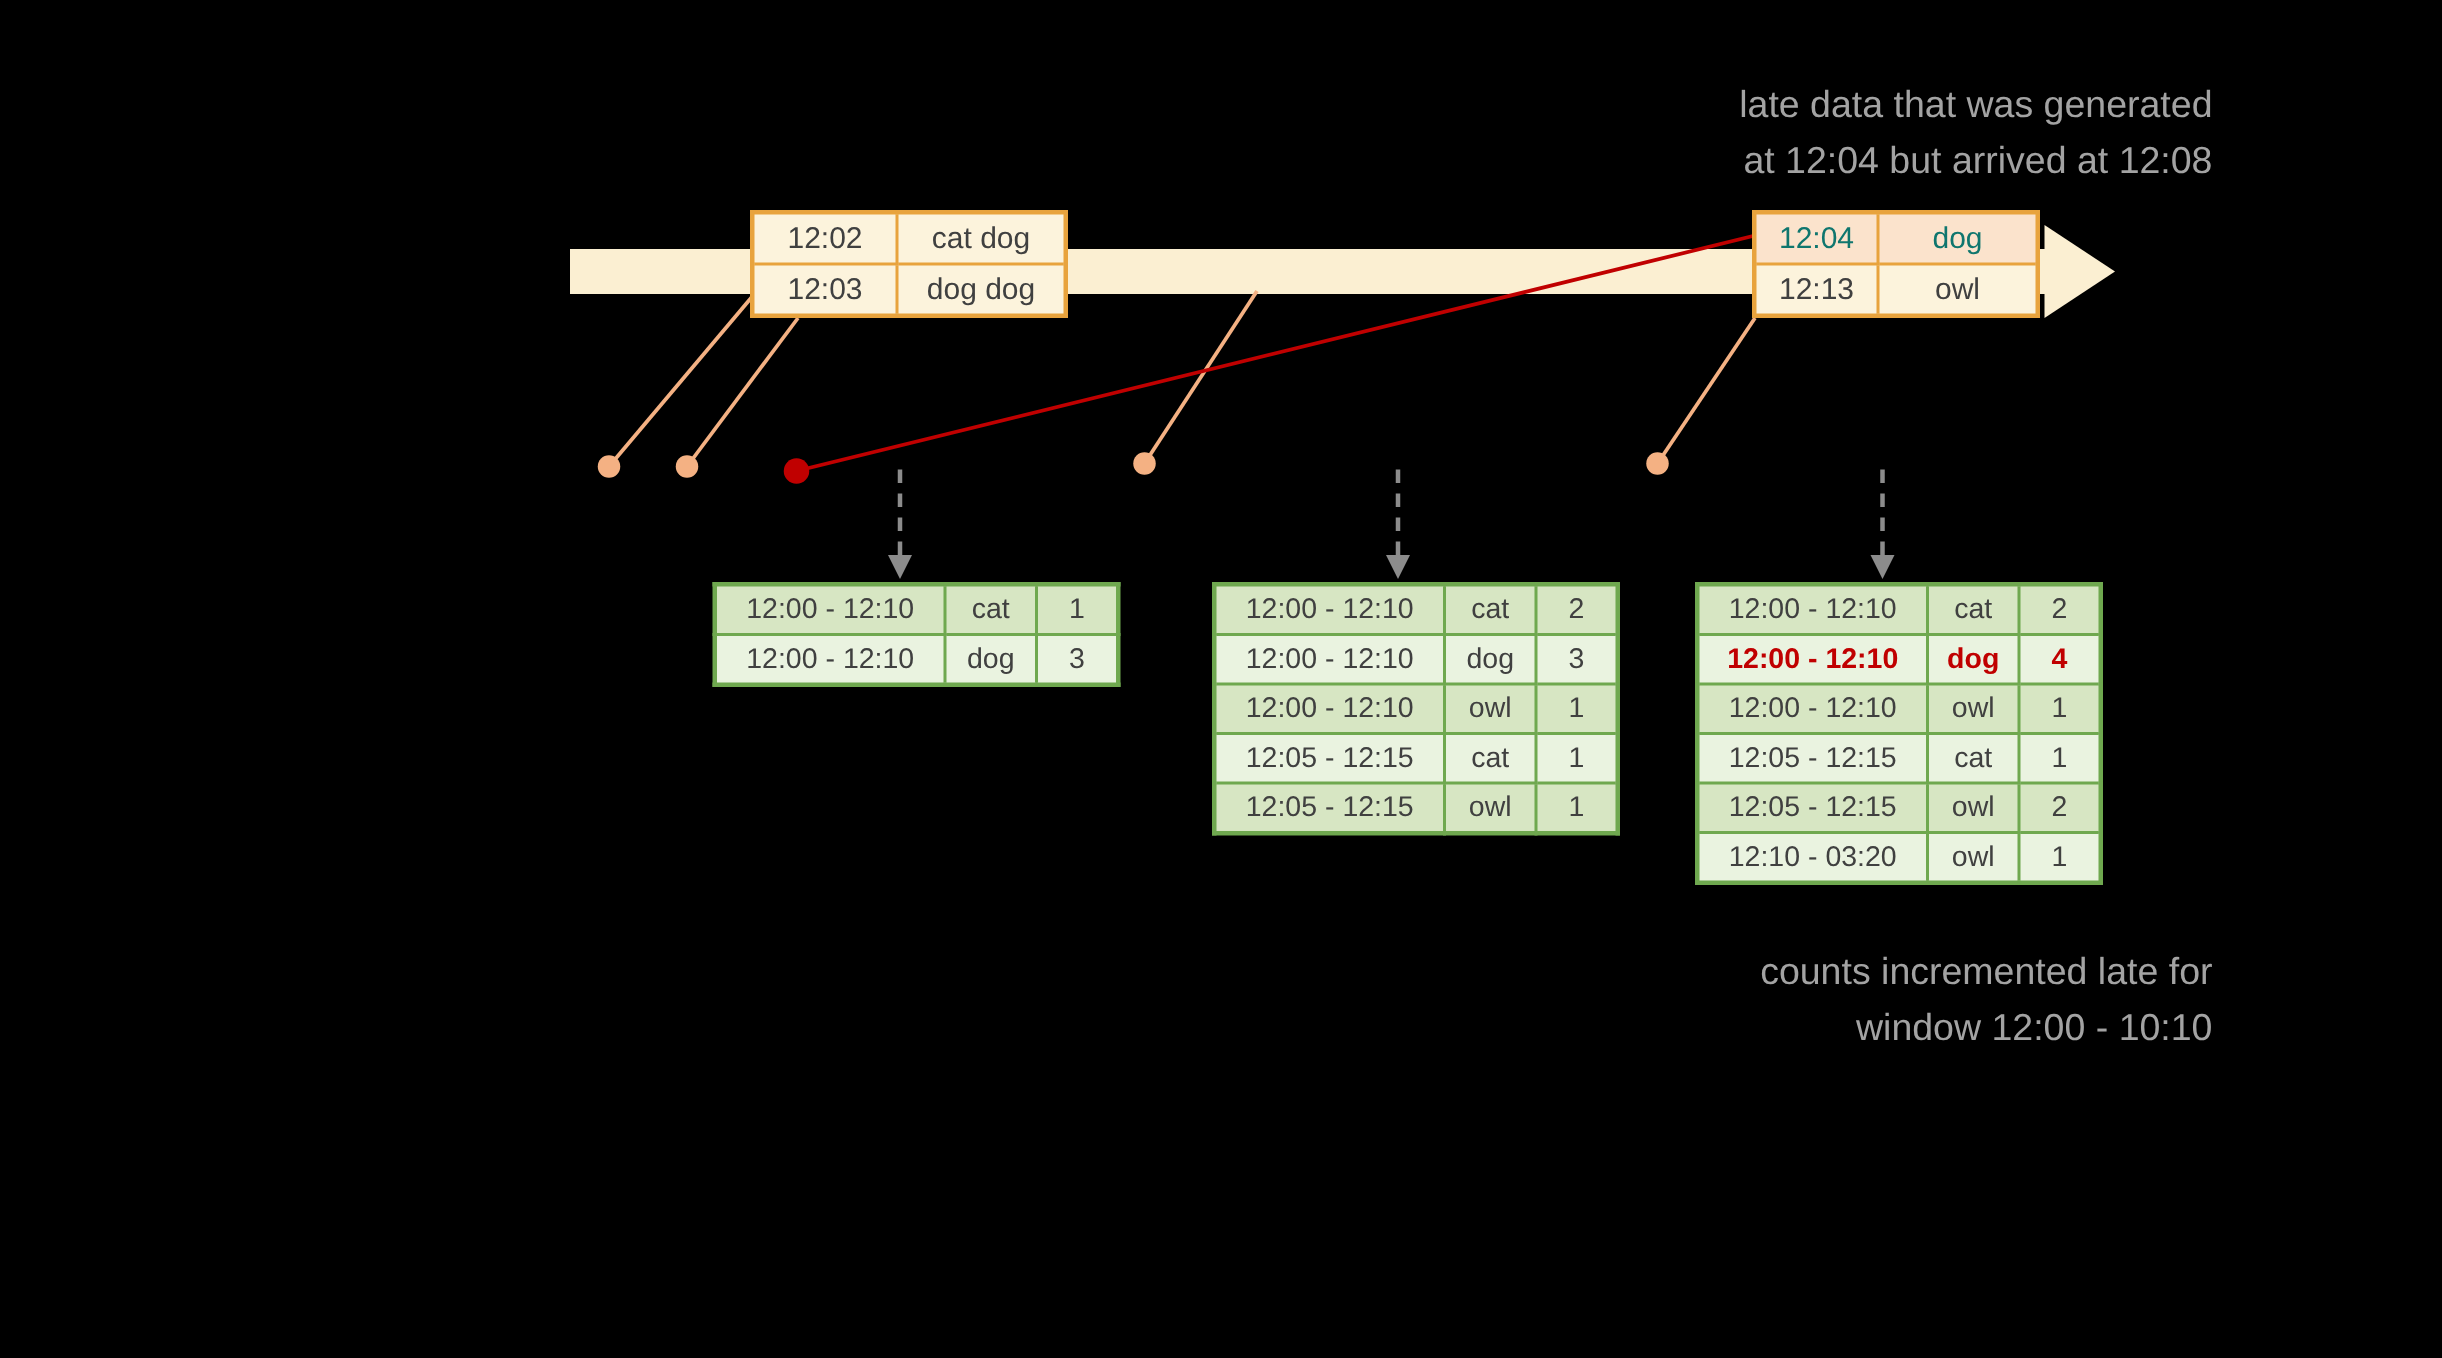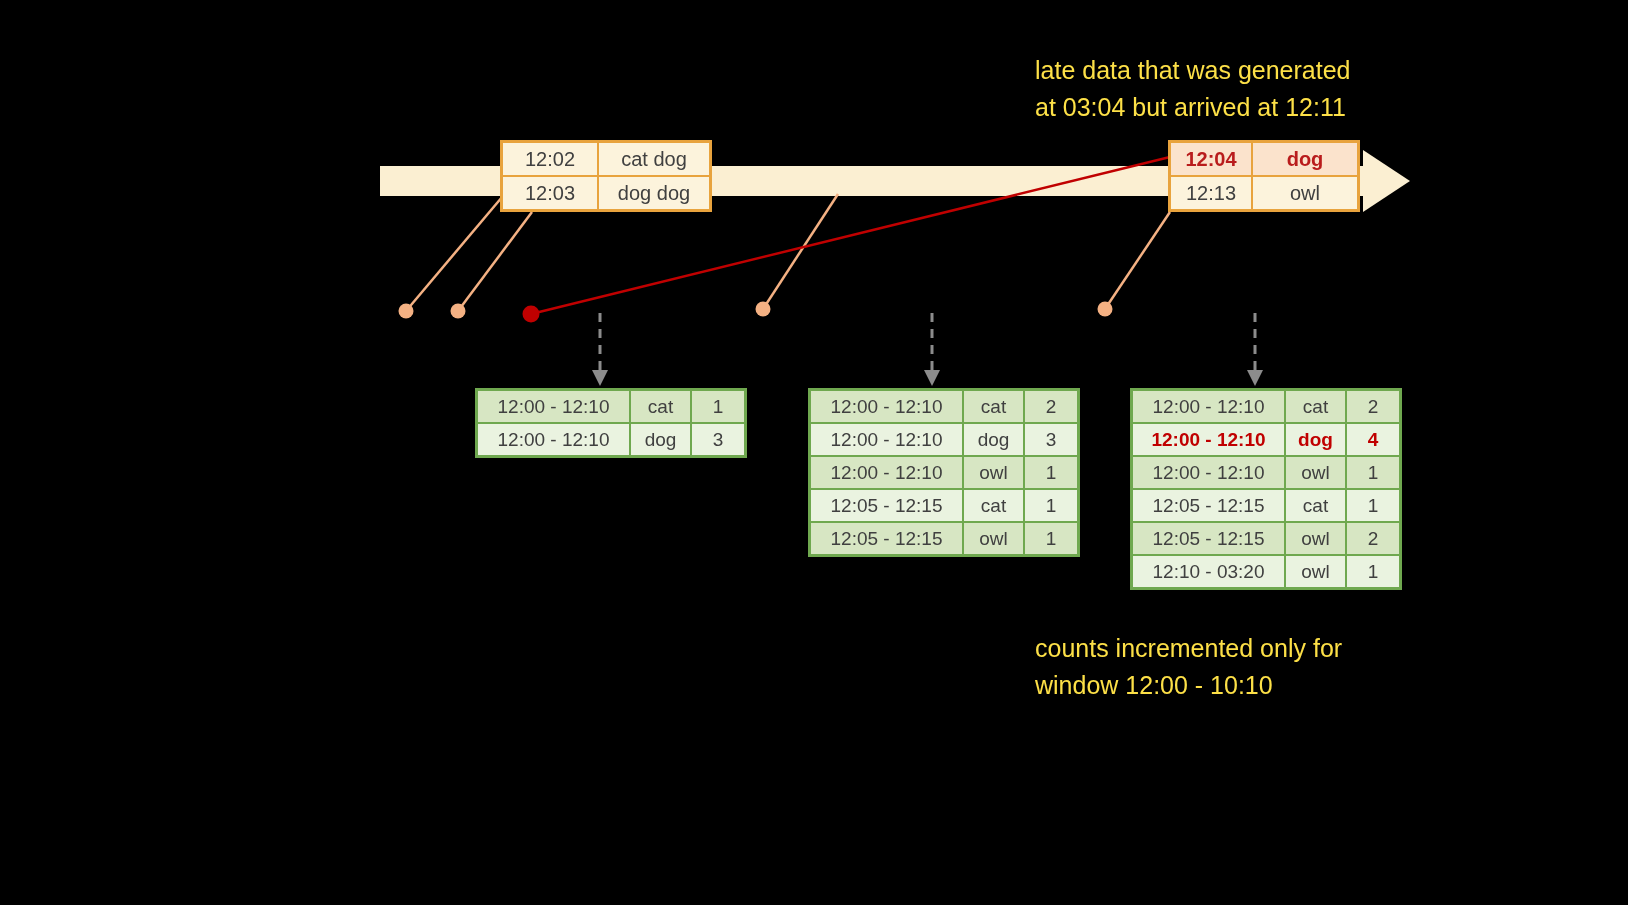--- a/index.html
+++ b/index.html
@@ -36,22 +36,22 @@
     padding: 0 6px;
   }
   table.t1 td.time  { width: 82px; }
   table.t1 td.words { width: 98px; }
   table.t2 td.time  { width: 74px; }
   table.t2 td.words { width: 104px; }
   table.t3 td.time  { width: 68px; }
   table.t3 td.words { width: 92px; }
   table.etable tr.late td {
     background: #FBE3CC;
-    color: #b91c1c;
-    font-weight: bold;
+    color: #0f766e;
+    font-weight: normal;
   }
 
   
   table.rtable {
     position: absolute;
     border-collapse: collapse;
     border: 3px solid #6FA84F;
     padding-left: 12px;
   }
   table.rtable td {
@@ -70,22 +70,22 @@
   table.rtable tr.even td { background: #EAF3E0; }
   table.rtable tr.hot td {
     color: #C00000;
     font-weight: bold;
   }
 
   
   .red-note {
     position: absolute;
     width: 440px;
-    text-align: left;
-    color: #fde047;
+    text-align: right;
+    color: #a3a3a3;
     font-size: 25px;
     line-height: 37px;
   }
 </style>
 </head>
 <body>
 
 <div id="canvas">
 
   <svg id="overlay" viewBox="0 0 1628 905">
@@ -109,21 +109,21 @@
     <line x1="600" y1="313" x2="600" y2="370" stroke="#8C8C8C" stroke-width="3" stroke-dasharray="9 7"></line>
     <polygon points="592,370 608,370 600,386" fill="#8C8C8C"></polygon>
     <line x1="932" y1="313" x2="932" y2="370" stroke="#8C8C8C" stroke-width="3" stroke-dasharray="9 7"></line>
     <polygon points="924,370 940,370 932,386" fill="#8C8C8C"></polygon>
     <line x1="1255" y1="313" x2="1255" y2="370" stroke="#8C8C8C" stroke-width="3" stroke-dasharray="9 7"></line>
     <polygon points="1247,370 1263,370 1255,386" fill="#8C8C8C"></polygon>
   </svg>
 
   <div class="red-note" style="left:1035px; top:52px;">
     <div>late data that was generated</div>
-    <div>at 03:04 but arrived at 12:11</div>
+    <div>at 12:04 but arrived at 12:08</div>
   </div>
 
   <table class="etable t1" style="left:500px; top:140px;">
     <tbody>
         <tr>
       <td class="time">12:02</td>
       <td class="words">cat dog</td>
     </tr>
     <tr>
       <td class="time">12:03</td>
@@ -220,17 +220,17 @@
     </tr>
     <tr class="even">
       <td class="win">12:10 - 03:20</td>
       <td class="word">owl</td>
       <td class="count">1</td>
     </tr>
   </tbody>
     </table>
 
   <div class="red-note" style="left:1035px; top:630px;">
-    <div>counts incremented only for</div>
+    <div>counts incremented late for</div>
     <div>window 12:00 - 10:10</div>
   </div>
 
 </div>
 
 </body></html>

